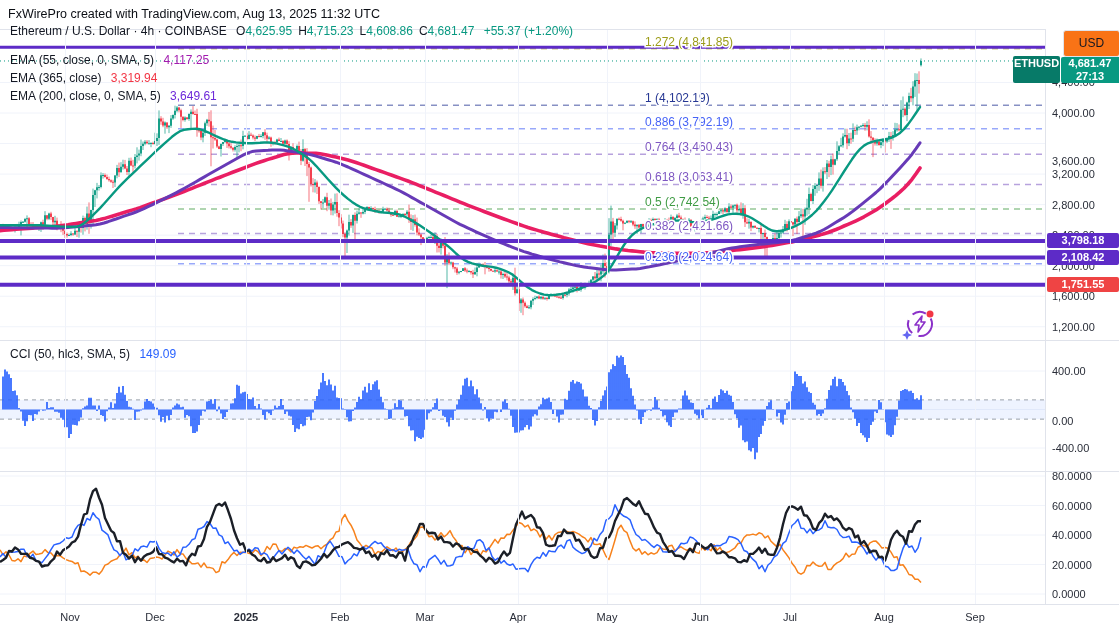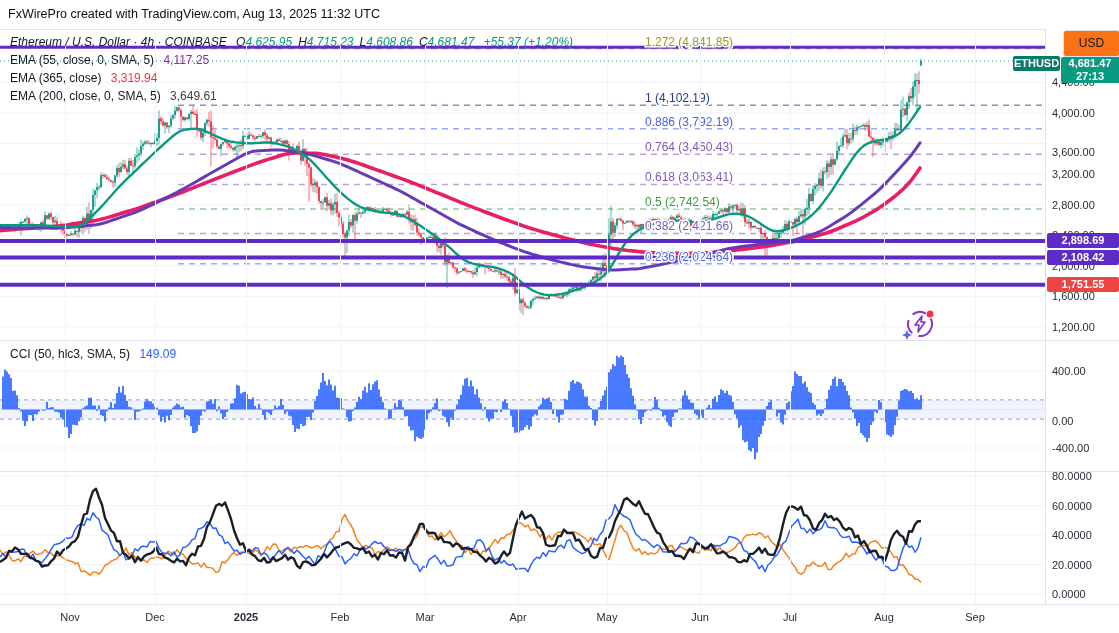--- a/index.html
+++ b/index.html
@@ -10,21 +10,21 @@
   .vline{position:absolute;top:29px;width:1px;background:#e0e3eb;}
   .legend{position:absolute;font-size:12px;white-space:nowrap;z-index:6;}
   .legend .lab{color:#131722;}
   .legend .val{margin-left:6px;font-weight:400;}
   .tick{position:absolute;left:1052px;font-size:11px;color:#2a2e39;white-space:nowrap;z-index:3;}
   .month{position:absolute;top:611px;font-size:11px;color:#2a2e39;transform:translateX(-50%);z-index:3;}
   .badge{position:absolute;left:1047px;width:72px;height:15px;border-radius:2px;
          color:#fff;font-size:11px;font-weight:bold;text-align:center;line-height:15px;z-index:7;}
   .pricebadge{position:absolute;left:1061px;width:58px;height:26px;border-radius:2px 0 0 2px;color:#fff;
          font-size:11px;font-weight:bold;text-align:center;line-height:13px;z-index:8;overflow:hidden;}
-  .symbadge{position:absolute;left:1013px;top:56px;width:47px;height:15px;border-radius:2px;background:#077a68;
+  .symbadge{position:absolute;left:1013px;top:56px;width:47px;height:27px;border-radius:2px;background:#077a68;
          color:#fff;font-size:11px;font-weight:bold;text-align:center;line-height:15px;z-index:8;}
   .usdbtn{position:absolute;left:1063px;top:30px;width:55px;height:25px;background:#f97316;border:1px solid #e0e3eb;
          border-radius:3px;font-size:12px;color:#131722;text-align:center;line-height:25px;z-index:8;}
   svg{position:absolute;left:0;top:0;z-index:2;}
   .axiscol{position:absolute;left:1045px;top:29px;width:74px;height:575px;background:#fff;z-index:2;}
 </style>
 </head>
 <body>
 <div id="app">
 
@@ -120,62 +120,62 @@
     </svg>
 
 <div class="axiscol"></div>
 
 <div class="hline" style="top:29px;"></div>
 <div class="hline" style="top:340px;z-index:4;"></div>
 <div class="hline" style="top:471px;z-index:4;"></div>
 <div class="hline" style="top:604px;z-index:4;"></div>
 <div class="vline" style="left:1045px;height:575px;z-index:4;"></div>
 
-<div class="legend" style="left:10px;top:35px;font-style:italic;">
+<div class="legend" style="left:10px;top:24px;">
   <span class="lab">Ethereum / U.S. Dollar · 4h · COINBASE</span>
   <span id="ohlc-values"><span style="margin-left: 6px;"><span style="color:#131722;">O</span><span style="color:#089981;">4,625.95</span></span><span style="margin-left: 6px;"><span style="color:#131722;">H</span><span style="color:#089981;">4,715.23</span></span><span style="margin-left: 6px;"><span style="color:#131722;">L</span><span style="color:#089981;">4,608.86</span></span><span style="margin-left: 6px;"><span style="color:#131722;">C</span><span style="color:#089981;">4,681.47</span></span></span>
   <span id="chg" style="margin-left: 6px; color: rgb(8, 153, 129);">+55.37 (+1.20%)</span>
 </div>
 <div class="legend" style="left:10px;top:53px;">
   <span class="lab">EMA (55, close, 0, SMA, 5)</span>
   <span class="val" id="ema55v" style="color: #a21caf;">4,117.25</span>
 </div>
 <div class="legend" style="left:10px;top:71px;">
   <span class="lab">EMA (365, close)</span>
   <span class="val" id="ema365v" style="color: rgb(242, 54, 69);">3,319.94</span>
 </div>
 <div class="legend" style="left:10px;top:89px;">
   <span class="lab">EMA (200, close, 0, SMA, 5)</span>
-  <span class="val" id="ema200v" style="color: #404040;">3,649.61</span>
+  <span class="val" id="ema200v" style="color: #6d28d9;">3,649.61</span>
 </div>
 <div class="legend" style="left:10px;top:347px;">
   <span class="lab">CCI (50, hlc3, SMA, 5)</span>
   <span class="val" id="cciv" style="color: rgb(41, 98, 255);">149.09</span>
 </div>
 
 <div class="usdbtn">USD</div>
 <div class="symbadge">ETHUSD</div>
 <div class="pricebadge" id="pbadge" style="top: 56.9794px; background: rgb(8, 153, 129);">
   <div>4,681.47</div>
   <div>27:13</div>
 </div>
 
 <div id="price-ticks">
       <div class="tick" style="top: 76.4656px;">4,400.00</div>
       <div class="tick" style="top: 107px;">4,000.00</div>
-      <div class="tick" style="top: 146px; text-align: right;">3,600.00</div>
+      <div class="tick" style="top: 155px; text-align: right;">3,600.00</div>
       <div class="tick" style="top: 168.069px;">3,200.00</div>
       <div class="tick" style="top: 198.603px;">2,800.00</div>
       <div class="tick" style="top: 229.137px;">2,400.00</div>
       <div class="tick" style="top: 259.672px;">2,000.00</div>
       <div class="tick" style="top: 290.206px;">1,600.00</div>
       <div class="tick" style="top: 320.74px;">1,200.00</div>
     </div>
 <div id="ray-badges">
-      <div class="badge" style="top: 233.498px; background: rgb(93, 43, 199);">2,898.69</div>
+      <div class="badge" style="top: 233.498px; background: rgb(93, 43, 199);">3,798.18</div>
       <div class="badge" style="top: 249.895px; background: rgb(93, 43, 199);">2,108.42</div>
       <div class="badge" style="top: 277.137px; background: #ef4444;">1,751.55</div>
     </div>
 <div id="osc-ticks">
       <div class="tick" style="top: 365px;">400.00</div>
       <div class="tick" style="top: 415px;">0.00</div>
       <div class="tick" style="top: 442px;">-400.00</div>
       <div class="tick" style="top: 470px;">80.0000</div>
       <div class="tick" style="top: 499.5px;">60.0000</div>
       <div class="tick" style="top: 529px;">40.0000</div>

